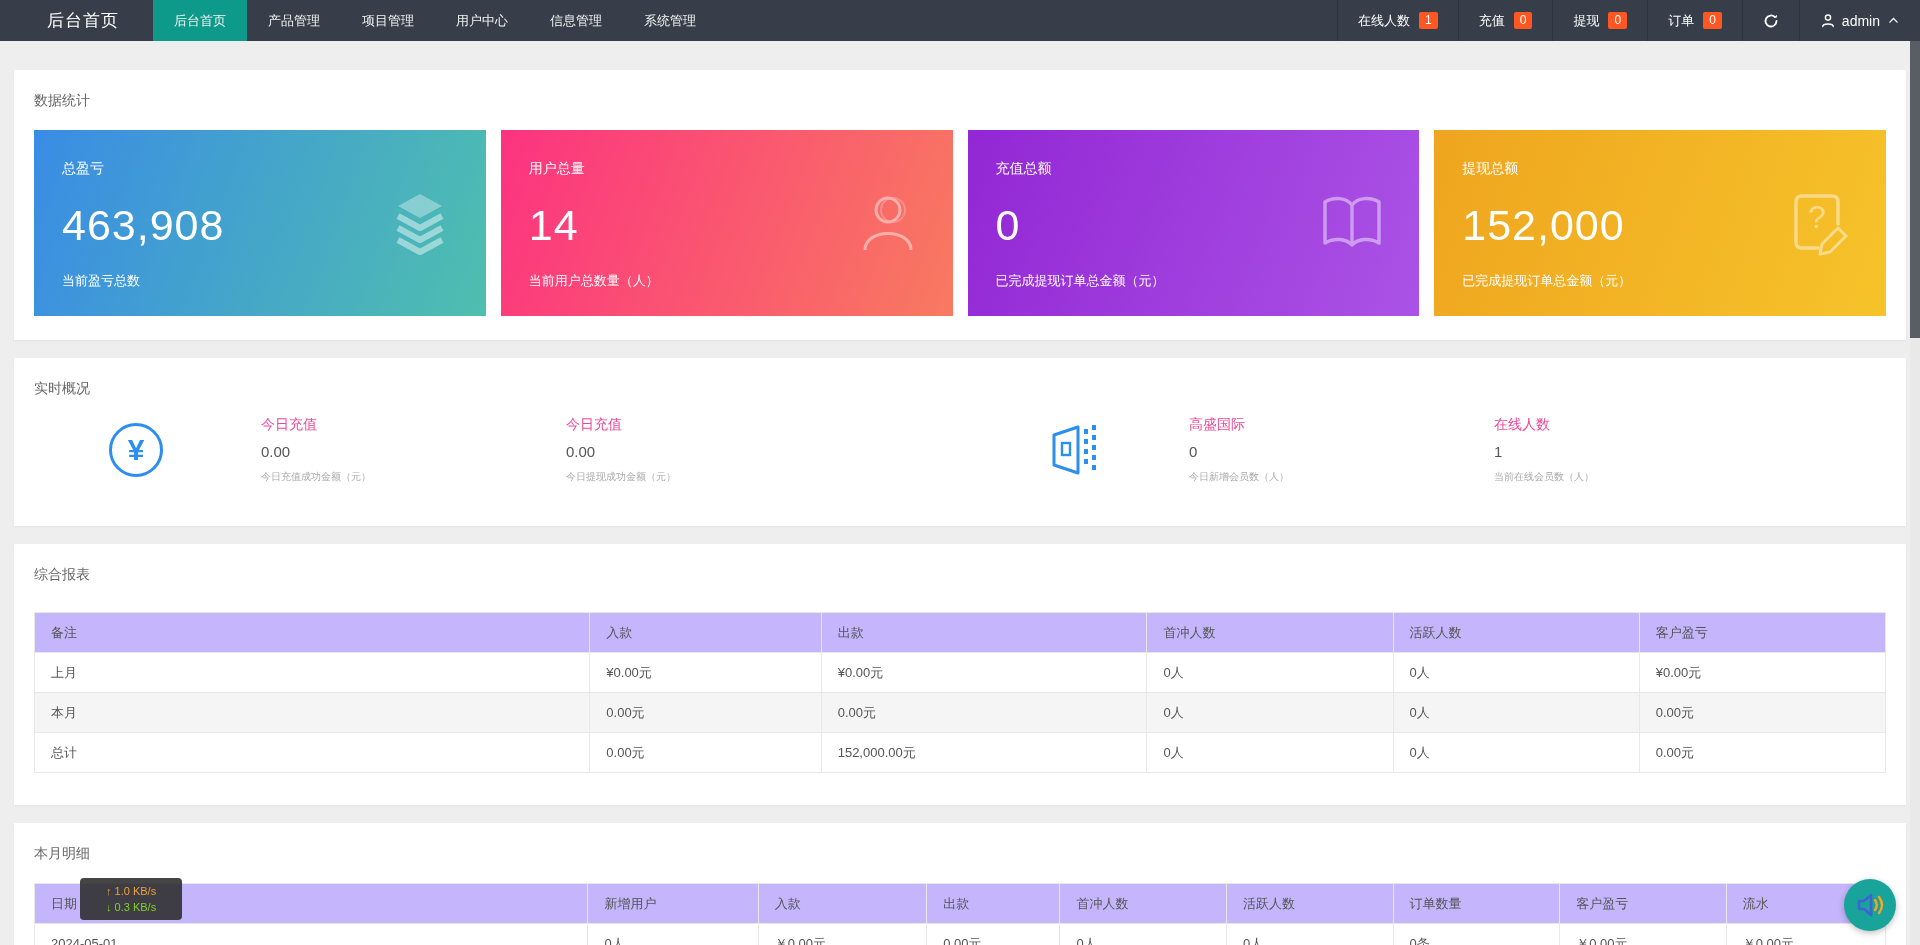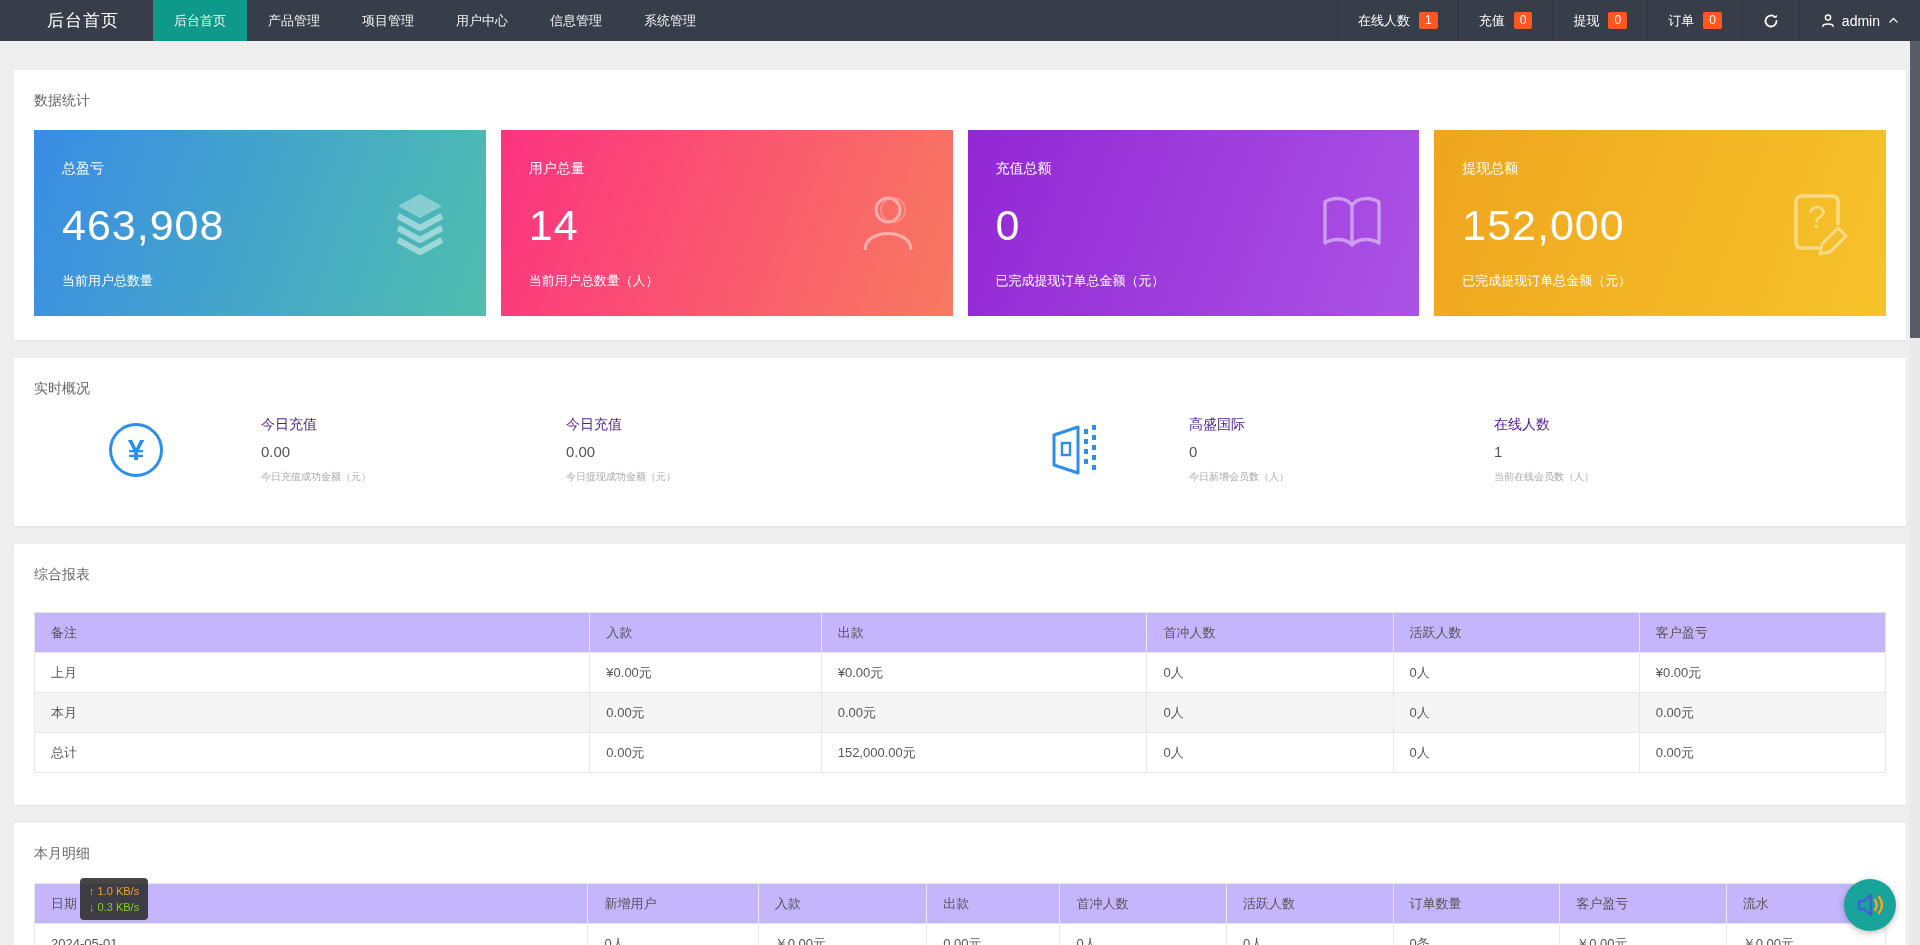--- a/index.html
+++ b/index.html
@@ -57,21 +57,21 @@
   
   .rt-row { display:flex; align-items:center; margin-top:16px; height:72px; }
   .rt-icon { flex:0 0 auto; }
   .yen-circle {
     width:54px; height:54px; border:3px solid #2b8ff0; border-radius:50%;
     color:#2b8ff0; font-size:30px; display:flex; align-items:center; justify-content:center;
     margin-left:75px; margin-right:98px; font-weight:bold;
   }
   .bld-icon { margin-left:177px; margin-right:89px; display:block; }
   .rt-item { width:305px; }
-  .rt-label { font-size:14px; color:#4c1d95; }
+  .rt-label { font-size:14px; color:#ec4899; }
   .rt-value { font-size:15px; color:#555; margin:9px 0 10px; }
   .rt-caption { font-size:10px; color:#aaa; }
 
   
   .tbl-wrap { margin-top:28px; }
   table { width:100%; border-collapse:collapse; table-layout:fixed; font-size:13px; color:#555; }
   th, td {
     border:1px solid #e8e8e8; font-weight:normal; text-align:left;
     padding:0 16px; height:40px; overflow:hidden; white-space:nowrap;
   }
@@ -83,21 +83,21 @@
   .report col.c3{width:13.3%} .report col.c4{width:13.3%} .report col.c5{width:13.3%}
   
   .detail col.c0{width:29.9%} .detail col.c1{width:9.2%} .detail col.c2{width:9.1%}
   .detail col.c3{width:7.2%} .detail col.c4{width:9%} .detail col.c5{width:9%}
   .detail col.c6{width:9%} .detail col.c7{width:9%} .detail col.c8{width:8.6%}
   .panel-last { margin-bottom:0; }
 
   
   .net-badge {
     position:absolute; left:80px; top:878px; z-index:20;
-    background:rgba(43,43,43,.88); border-radius:4px; padding:5px 9px;
+    background:rgba(43,43,43,.88); border-radius:4px; padding:5px 26px;
     font-size:11px; line-height:16px; white-space:nowrap;
   }
   .net-up { color:#f0a330; }
   .net-down { color:#7ed321; }
 
   .fab {
     position:absolute; left:1844px; top:879px; width:52px; height:52px; z-index:20;
     background:#18a49b; border-radius:50%; display:flex; align-items:center; justify-content:center;
     box-shadow:0 2px 6px rgba(0,0,0,.25); cursor:pointer;
   }
@@ -159,21 +159,21 @@
 <div class="main">
 
   <div class="panel">
     <div class="panel-inner">
       <div class="sec-title">数据统计</div>
       <div class="cards">
 
         <div class="card grad-blue">
           <div class="card-title">总盈亏</div>
           <div class="card-value">463,908</div>
-          <div class="card-caption">当前用户总数量</div>
+          <div class="card-caption">当前盈亏总数</div>
           <svg class="card-icon" width="64" height="66" viewBox="0 0 64 66">
             <path d="M32 4 L54 16 L32 28 L10 16 Z" fill="#fff" opacity=".75"></path>
             <path d="M10 26 L32 38 L54 26" fill="none" stroke="#fff" stroke-width="6" stroke-linejoin="round"></path>
             <path d="M10 38 L32 50 L54 38" fill="none" stroke="#fff" stroke-width="6" stroke-linejoin="round"></path>
             <path d="M10 50 L32 62 L54 50" fill="none" stroke="#fff" stroke-width="6" stroke-linejoin="round"></path>
           </svg>
         </div>
 
         <div class="card grad-pink">
           <div class="card-title">用户总量</div>

